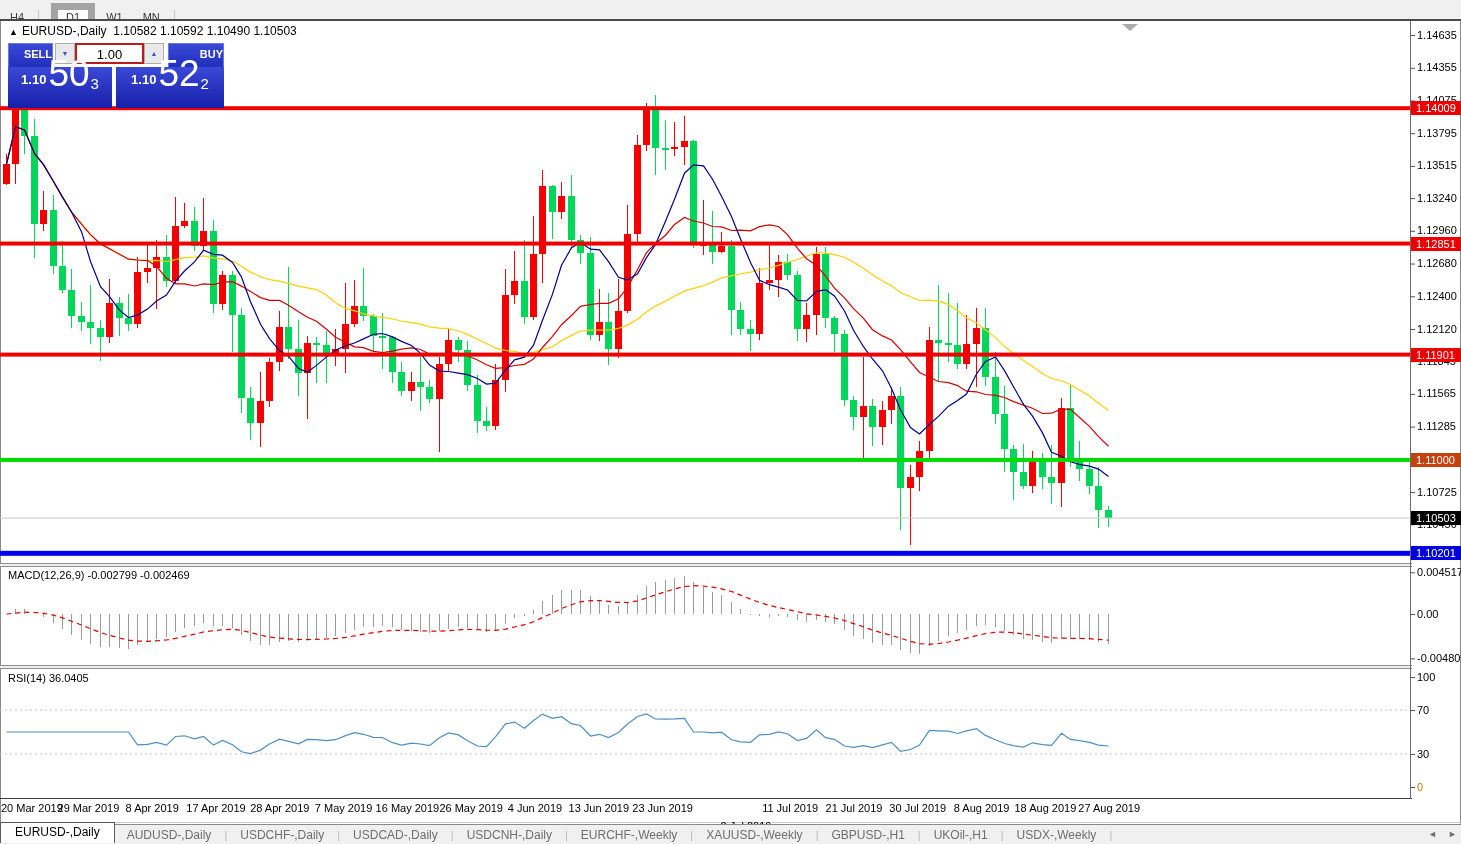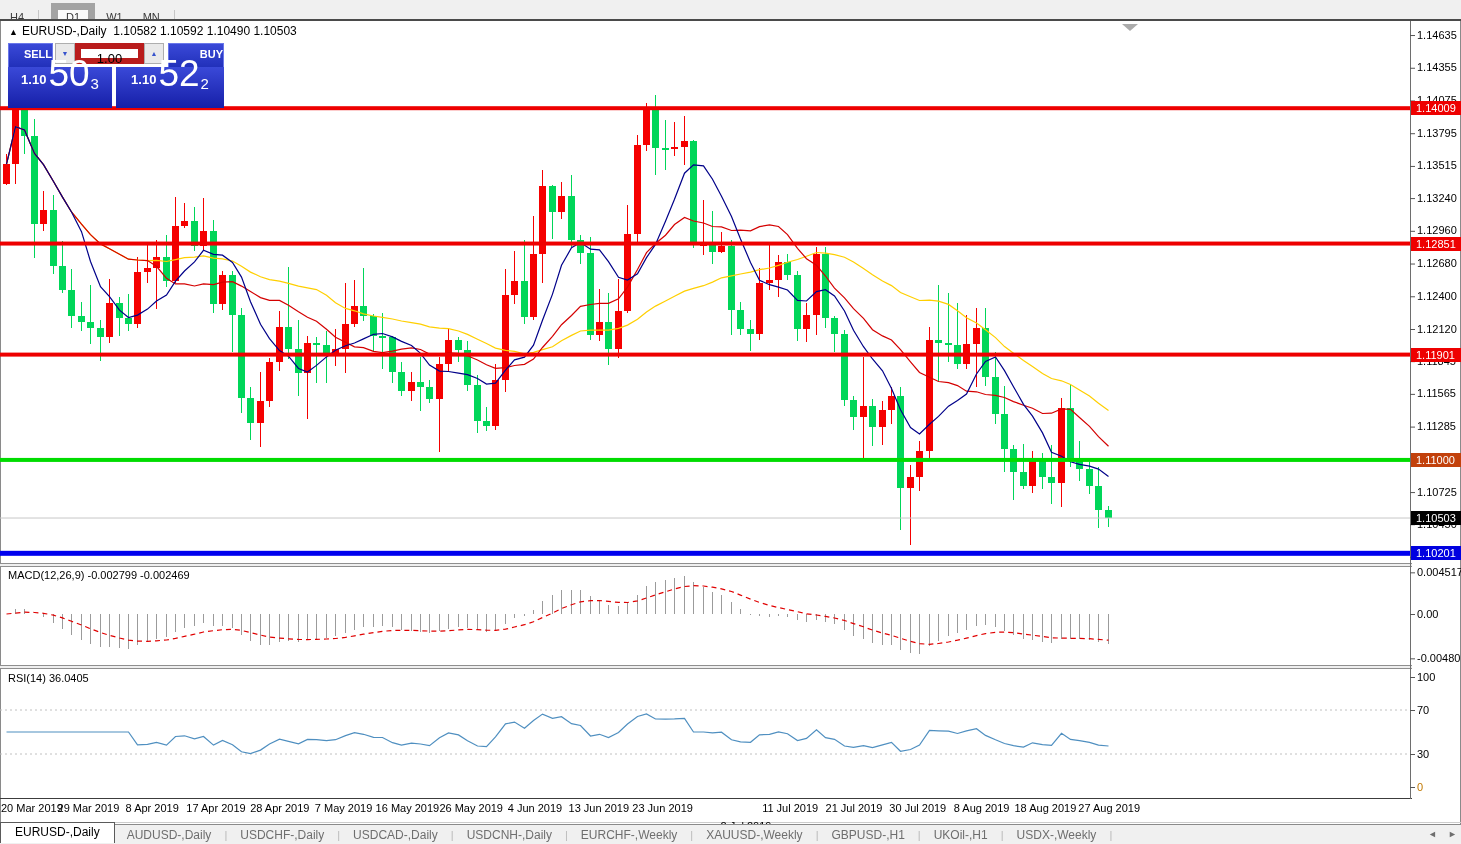--- a/index.html
+++ b/index.html
@@ -20,21 +20,21 @@
   .tp-btn{position:absolute;top:0;height:30px;line-height:21px;text-align:right;color:#fff;
           font-weight:bold;font-size:11px;background:linear-gradient(180deg,#3a49d8,#1c2bb4);
           border:1px solid #6a77ea;box-sizing:border-box;cursor:pointer;}
   .sell-btn{left:0;width:45px;}
   .buy-btn{left:160px;width:56px;}
   .vol-down,.vol-up{position:absolute;top:0;width:20px;height:21px;box-sizing:border-box;background:#e9e9e9;
           border:1px solid #aeaeae;color:#3753cc;font-size:7px;text-align:center;line-height:20px;cursor:pointer;}
   .vol-down{left:47px;}
   .vol-up{left:136px;}
   .vol-box{position:absolute;left:67px;top:0;width:69px;height:21px;box-sizing:border-box;background:#fff;
-          border:6px solid #b91c1c;font-size:13px;text-align:center;line-height:19px;}
+          border:2px solid #b91c1c;font-size:13px;text-align:center;line-height:19px;}
   .quote{position:absolute;top:24px;height:41px;background:linear-gradient(180deg,#3a49d8,#161fa8);
          color:#fff;display:flex;align-items:flex-end;justify-content:center;padding-bottom:18px;box-sizing:border-box;cursor:pointer;}
   .quote.sell{left:0;width:104px;}
   .quote.buy{left:108px;width:108px;}
   .q-small{font-size:13px;font-weight:bold;margin-right:2px;line-height:20px;}
   .q-big{font-size:37px;line-height:32px;font-weight:normal;}
   .q-sup{font-size:15px;line-height:34px;align-self:flex-start;margin-left:1px;}
   
   .price-label,.ind-label{position:absolute;left:1417px;font-size:11px;color:#000;white-space:nowrap;}
   .price-badge{position:absolute;left:1411px;width:50px;height:14px;line-height:14px;color:#fff;

